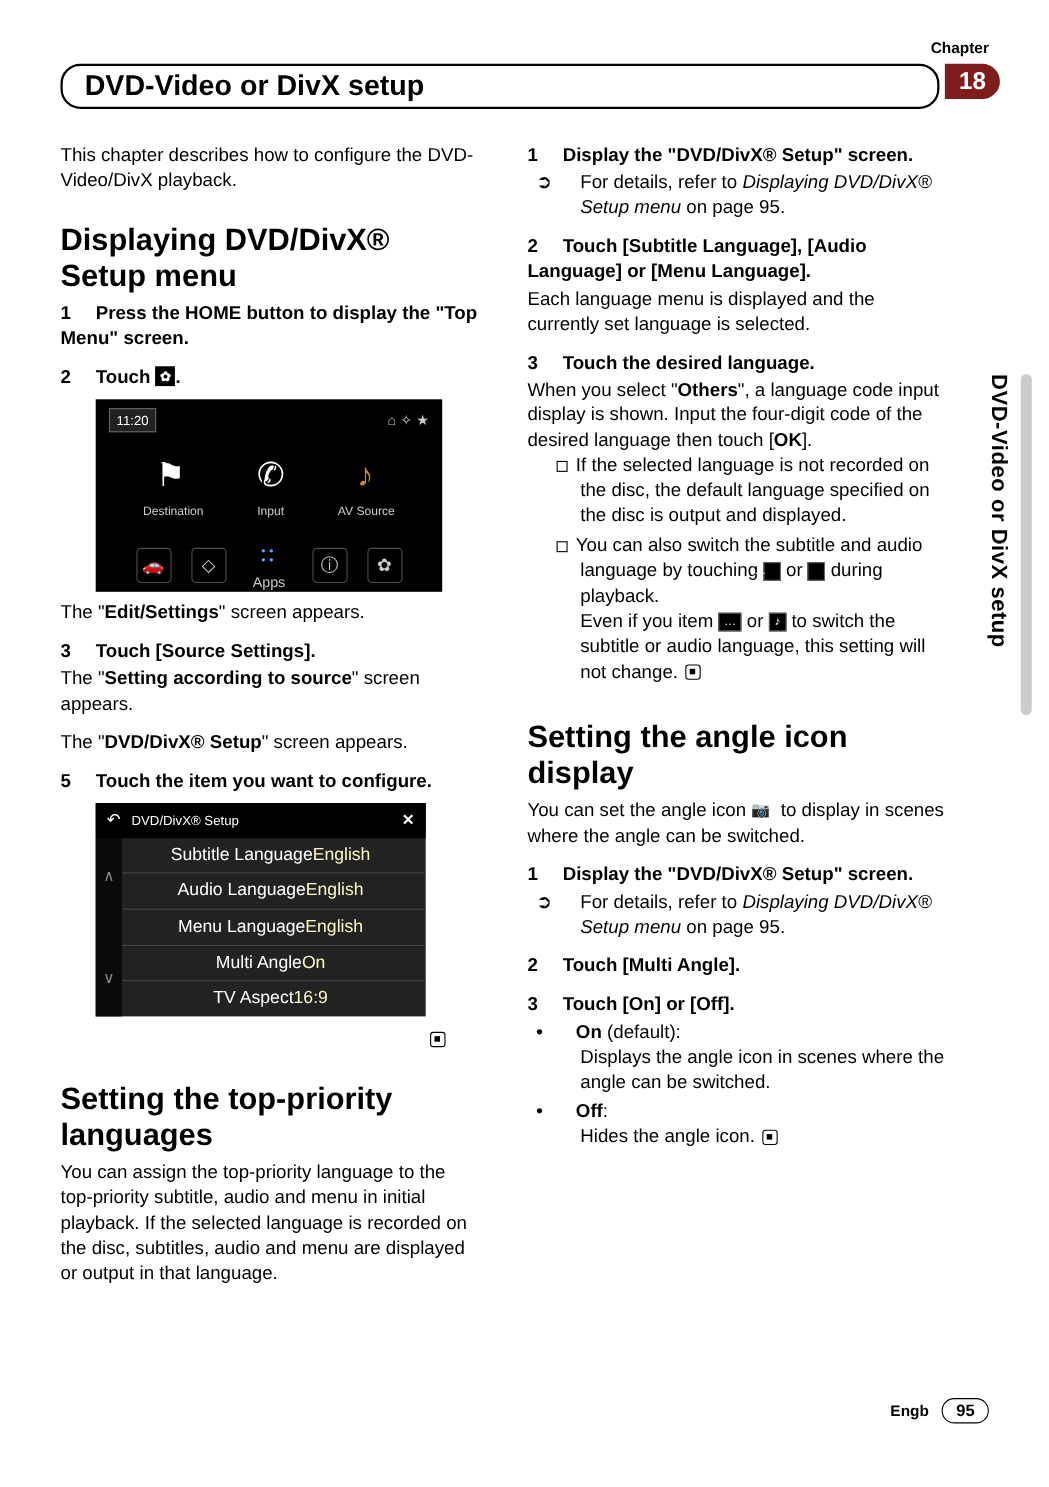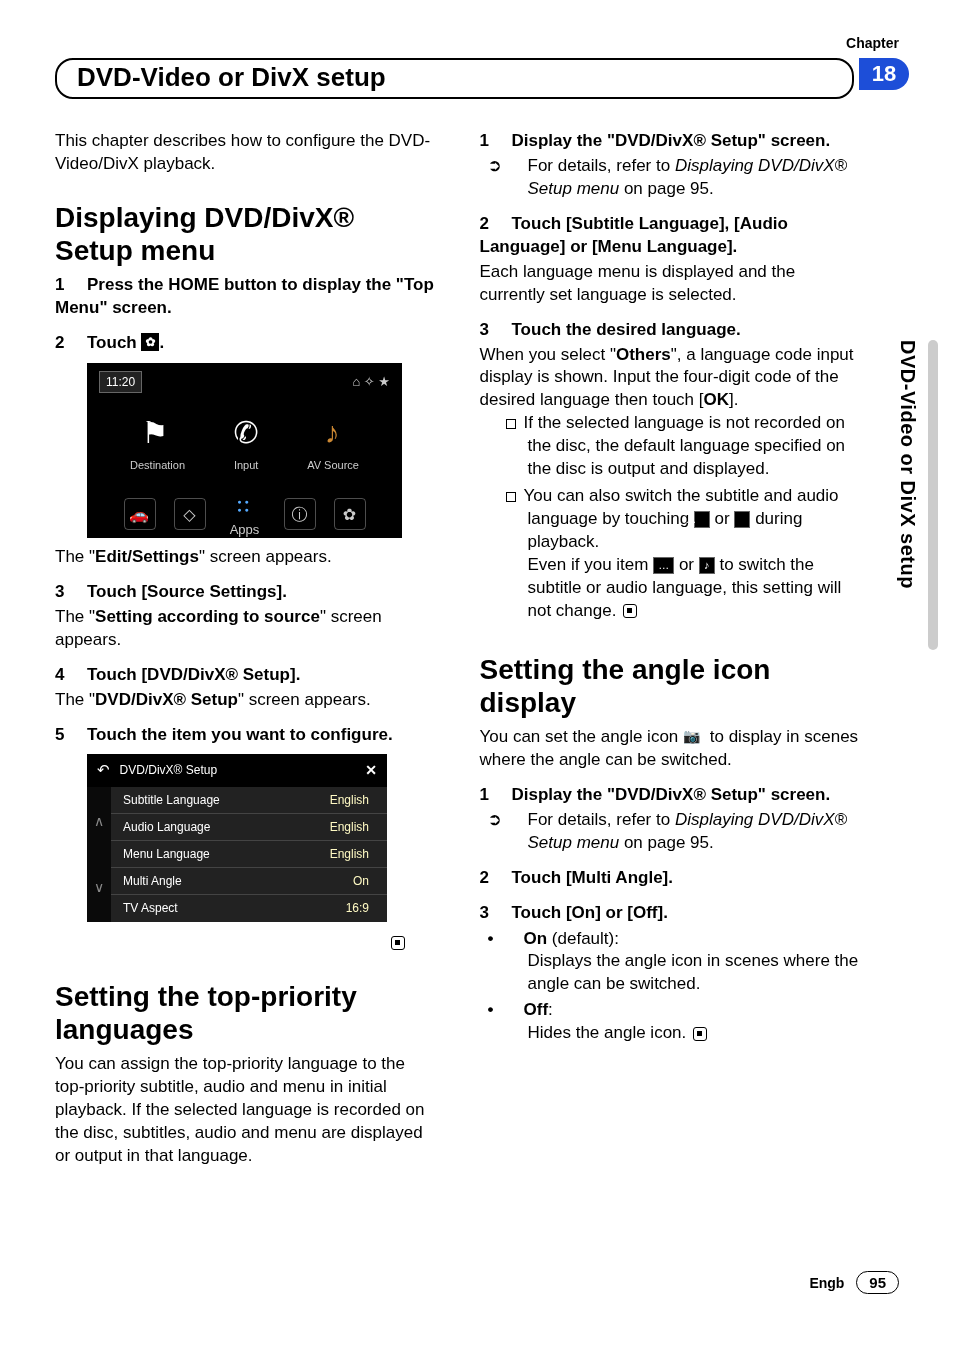--- a/index.html
+++ b/index.html
@@ -17,21 +17,21 @@
     right: 55px;
     font-size: 14px;
     font-weight: bold;
   }
   .chapter-tab {
     position: absolute;
     top: 58px;
     right: 45px;
     width: 50px;
     height: 32px;
-    background: #1d4ed8;
+    background: #7f1d1d;
     color: #fff;
     font-size: 22px;
     font-weight: bold;
     text-align: center;
     line-height: 32px;
     border-top-right-radius: 16px;
     border-bottom-right-radius: 16px;
   }
   .title-bar {
     position: absolute;
@@ -204,24 +204,24 @@
     flex-direction: column;
     justify-content: space-between;
     align-items: center;
     padding: 25px 0;
     font-size: 14px;
     color: #888;
   }
   .ss2-list { flex: 1; }
   .ss2-row {
     display: flex;
-    justify-content: space-between;
+    justify-content: center;
     padding: 5px 18px 5px 12px;
     border-top: 1px solid #444;
-    font-size: 12px;
+    font-size: 16px;
   }
   .ss2-row:first-child { border-top: none; }
   .ss2-row .val { color: #fef9c3; }
 
   .end-square {
     display: inline-block;
     width: 14px; height: 14px;
     border: 1.5px solid #000;
     border-radius: 3px;
     position: relative;
@@ -358,23 +358,20 @@
     <div class="step-block">
       <div class="step-line bold">
         <span class="step-num">3</span><span>Touch [Source Settings].</span>
       </div>
       <div>
         <span>The "</span><span class="bold">Setting according to source</span><span>" screen appears.</span>
       </div>
     </div>
 
     <div class="step-block">
-      <div class="step-line bold">
-        <span class="step-num">4</span><span>Touch [DVD/DivX® Setup].</span>
-      </div>
       <div>
         <span>The "</span><span class="bold">DVD/DivX® Setup</span><span>" screen appears.</span>
       </div>
     </div>
 
     <div class="step-block">
       <div class="step-line bold">
         <span class="step-num">5</span><span>Touch the item you want to configure.</span>
       </div>
 

